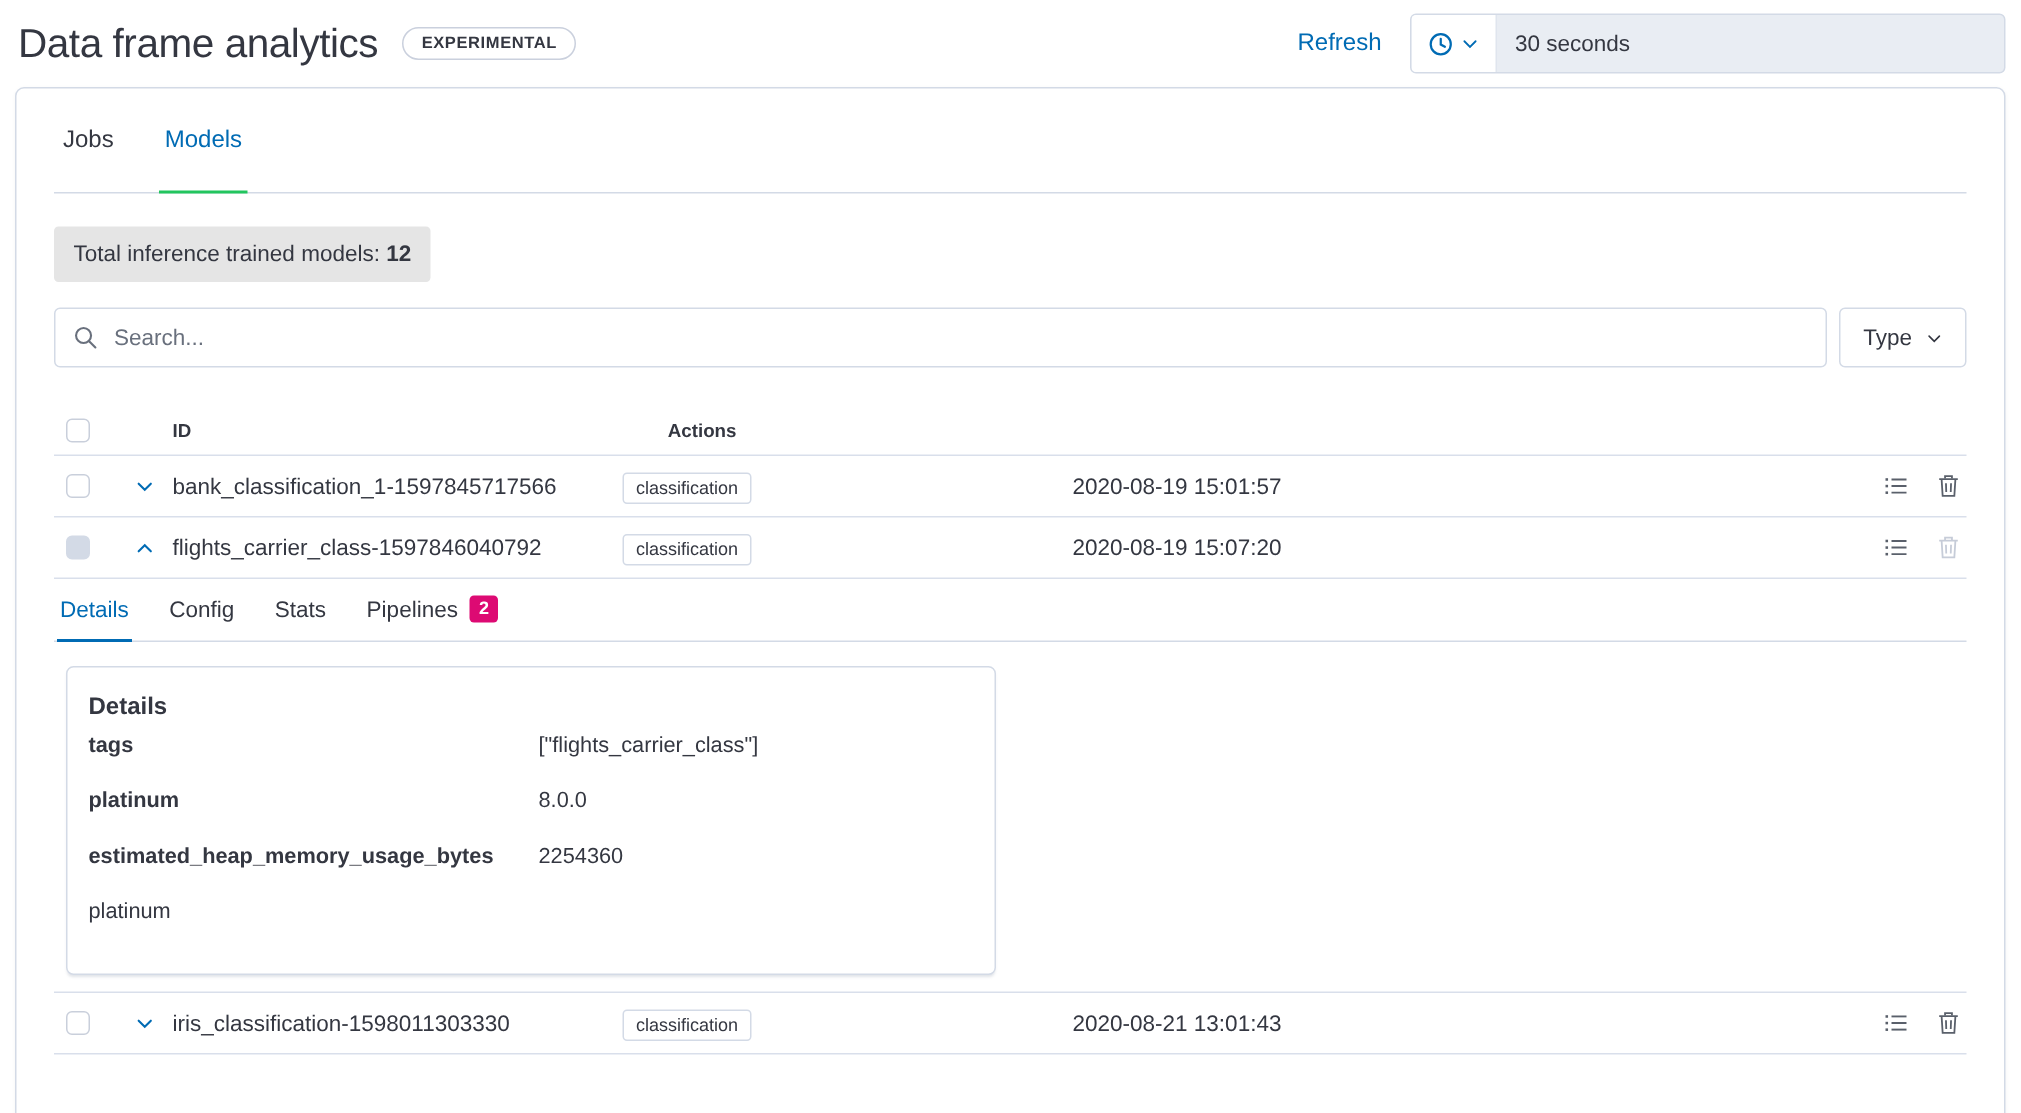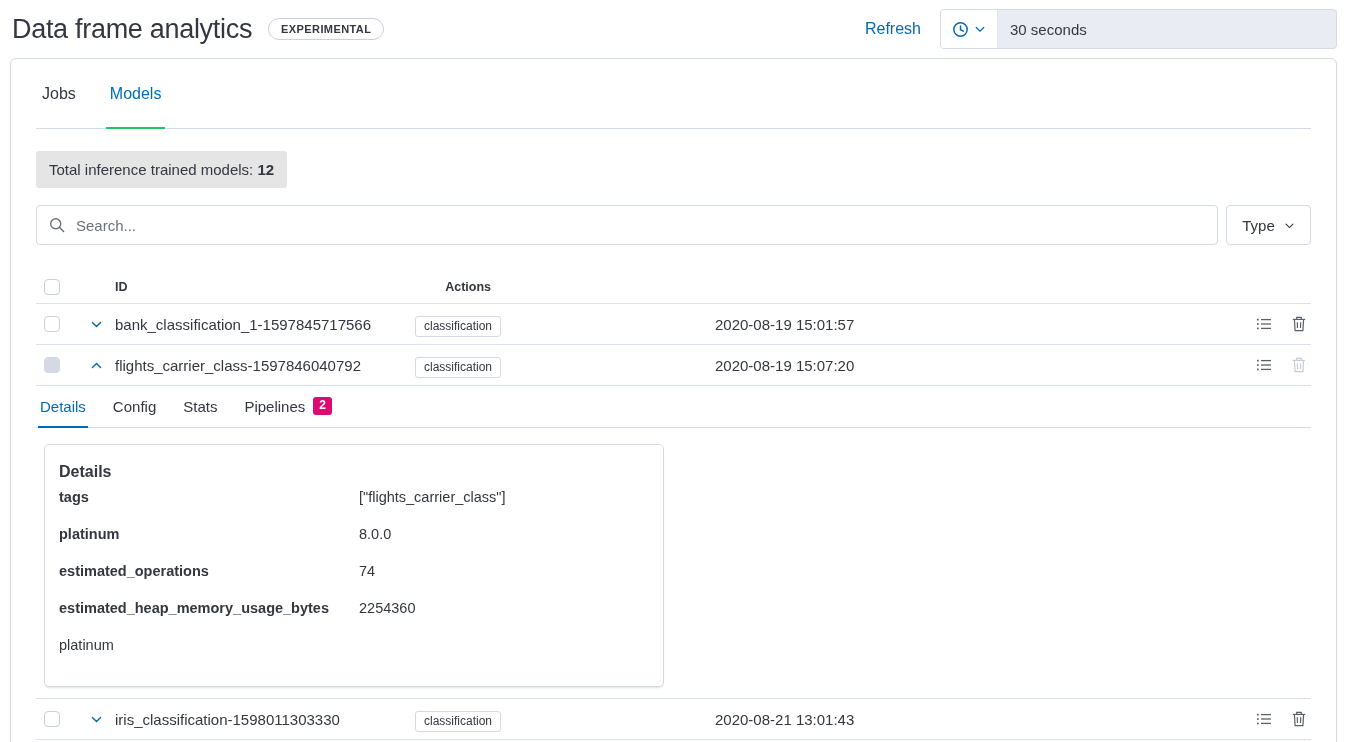--- a/index.html
+++ b/index.html
@@ -248,24 +248,20 @@
         <div class="details-title">Details</div>
         <div class="dl-row">
           <div class="dl-term">tags</div>
           <div class="dl-value">["flights_carrier_class"]</div>
         </div>
         <div class="dl-row">
           <div class="dl-term">platinum</div>
           <div class="dl-value">8.0.0</div>
         </div>
         <div class="dl-row">
-          <div class="dl-term">estimated_operations</div>
-          <div class="dl-value">74</div>
-        </div>
-        <div class="dl-row">
           <div class="dl-term">estimated_heap_memory_usage_bytes</div>
           <div class="dl-value">2254360</div>
         </div>
         <div class="dl-row">
           <div class="dl-value">platinum</div>
         </div>
       </div>
     </div>
 
     <div class="trow">

